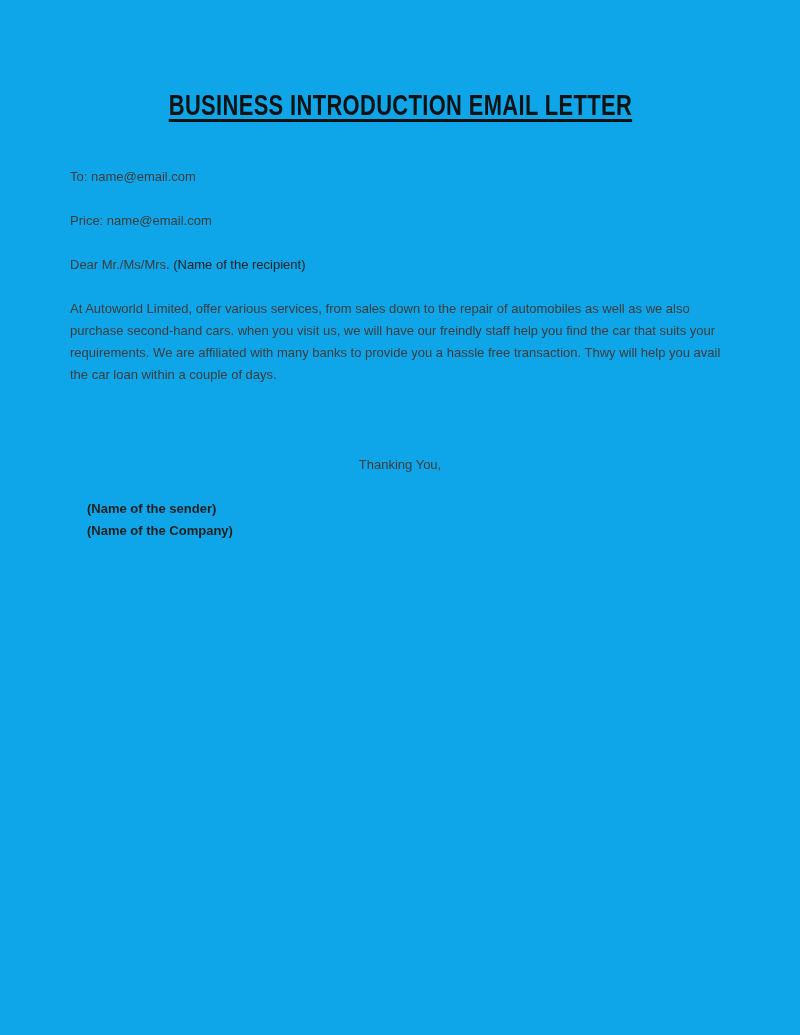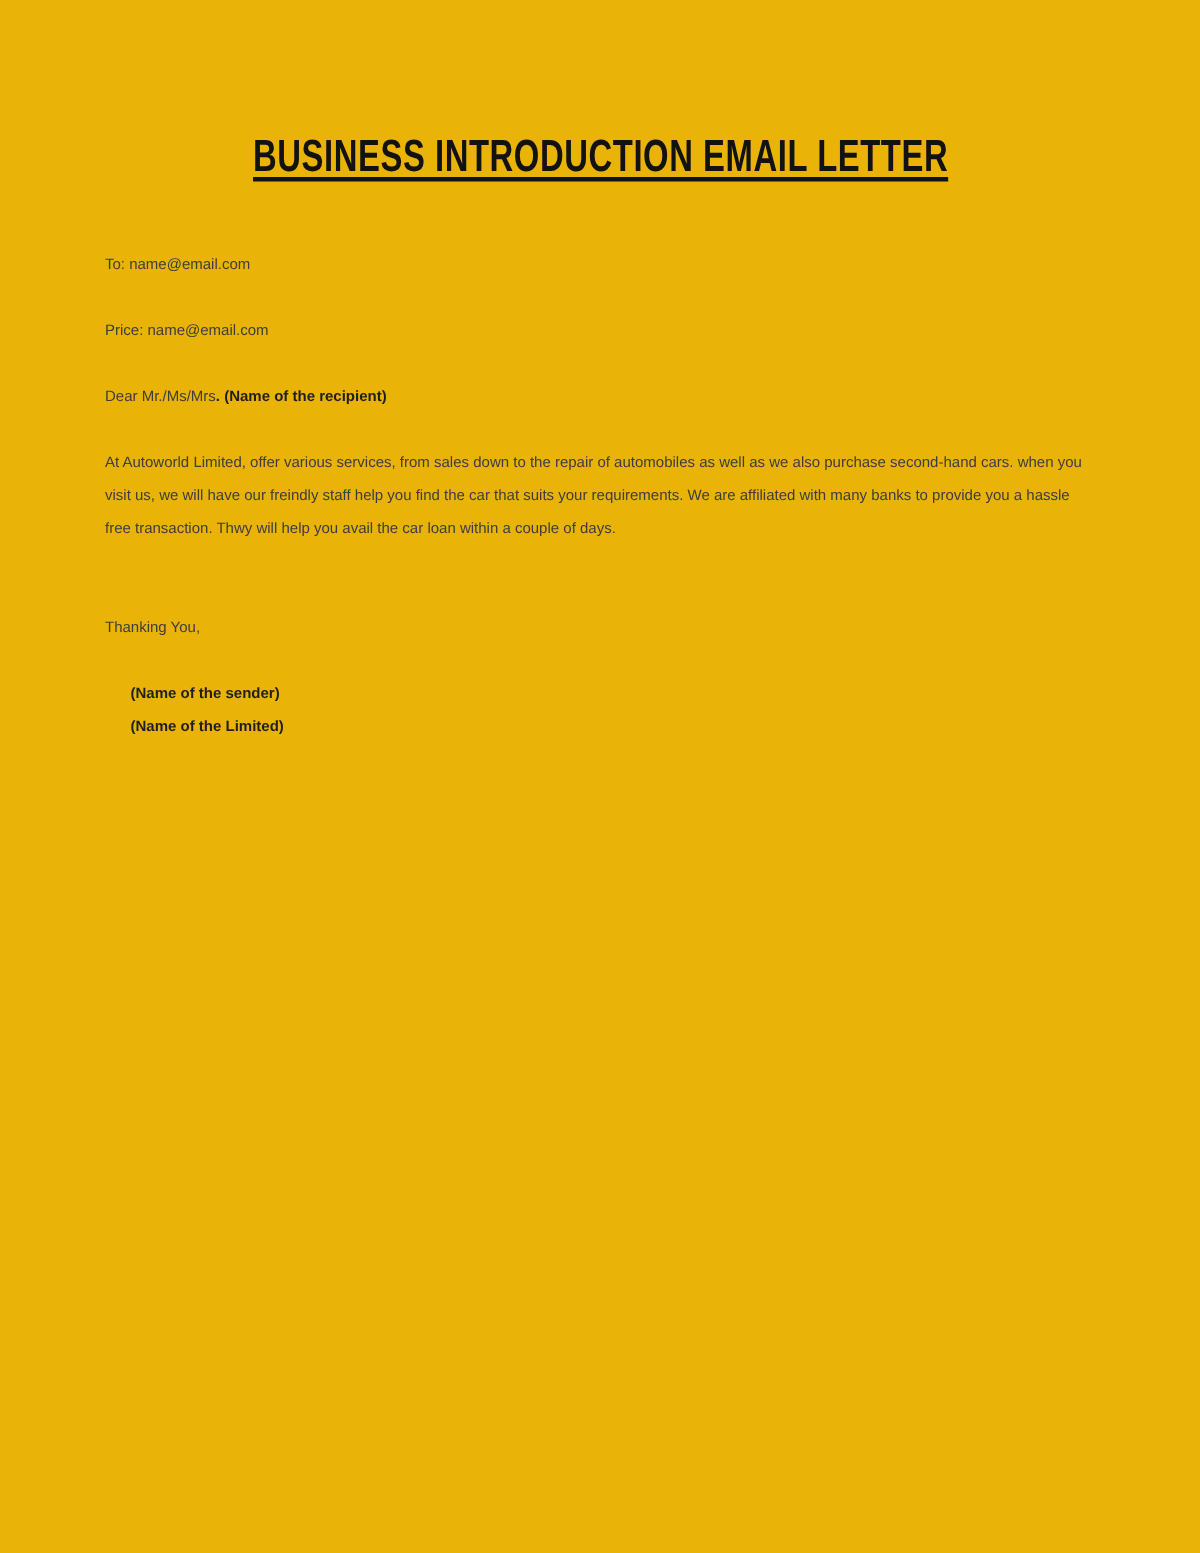--- a/index.html
+++ b/index.html
@@ -4,21 +4,21 @@
 <style>
   html, body {
     margin: 0;
     padding: 0;
     background: #ffffff;
   }
   .page {
     position: relative;
     width: 800px;
     height: 1035px;
-    background: #eab308;
+    background: #0ea5e9;
     box-sizing: border-box;
     padding: 88px 70px 0 70px;
     font-family: "Liberation Sans", sans-serif;
     color: #3d3d3d;
     overflow: hidden;
   }
   .title-wrap {
     text-align: center;
     margin: 0 0 42px 0;
     height: 36px;
@@ -31,33 +31,34 @@
     font-weight: bold;
     letter-spacing: 0.5px;
     color: #121212;
     text-decoration: underline;
     text-decoration-thickness: 2.5px;
     text-underline-offset: 4px;
     white-space: nowrap;
   }
   .body-text {
     width: 660px;
-    font-size: 10px;
+    font-size: 13px;
     line-height: 22px;
   }
   .para {
     margin: 0 0 22px 0;
   }
   .bold {
-    font-weight: bold;
+    font-weight: normal;
     color: #1f1f1f;
   }
   .closing {
-    margin-top: 44px;
+    margin-top: 68px;
     margin-bottom: 22px;
+    text-align: center;
   }
   .signature {
     margin: 17px;
   }
   .signature .sig-line {
     font-weight: bold;
     color: #1f1f1f;
   }
 </style>
 </head>
@@ -79,18 +80,18 @@
     <p class="para"><span>Dear Mr./Ms/Mrs</span><span class="bold">. (Name of the recipient)</span></p>
 
 
     <p class="para">At Autoworld Limited, offer various services, from sales down to the repair of automobiles as well as we also purchase second-hand cars. when you visit us, we will have our freindly staff help you find the car that suits your requirements. We are affiliated with many banks to provide you a hassle free transaction. Thwy will help you avail the car loan within a couple of days.</p>
 
 
     <p class="para closing">Thanking You,</p>
 
     <p class="signature">
       <span class="sig-line">(Name of the sender)</span><br>
-      <span class="sig-line">(Name of the Limited)</span>
+      <span class="sig-line">(Name of the Company)</span>
     </p>
 
   </div>
 
 </div>
 
 </body></html>

